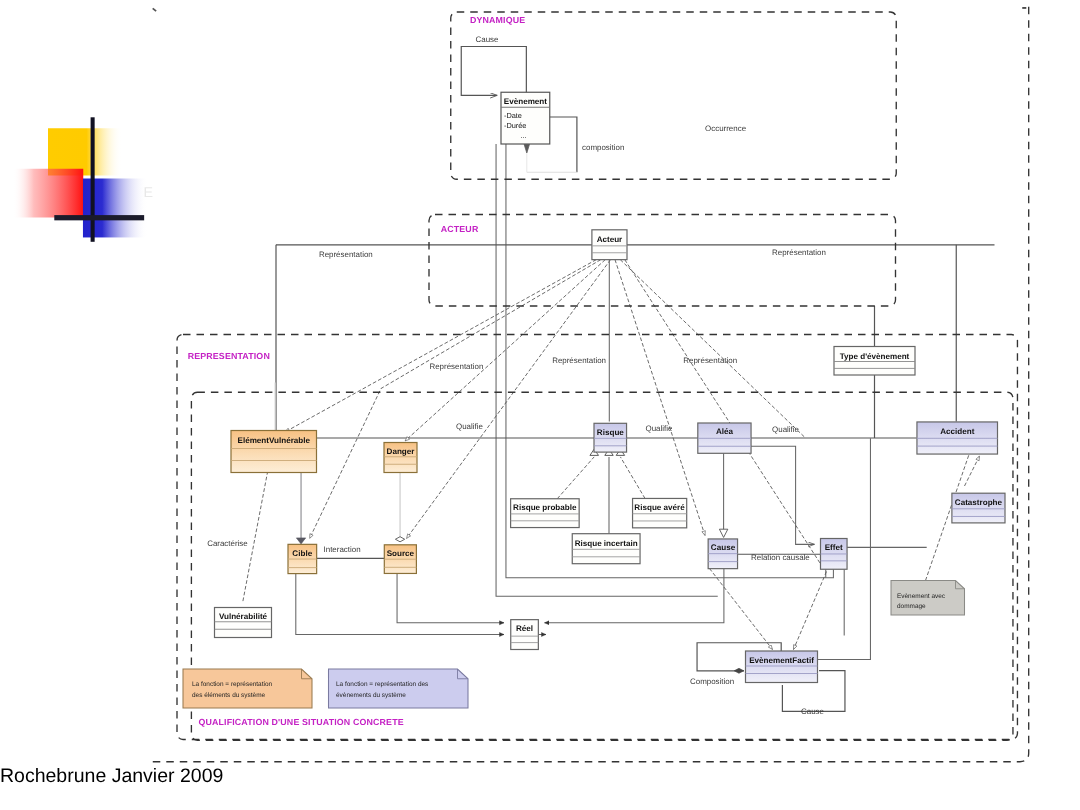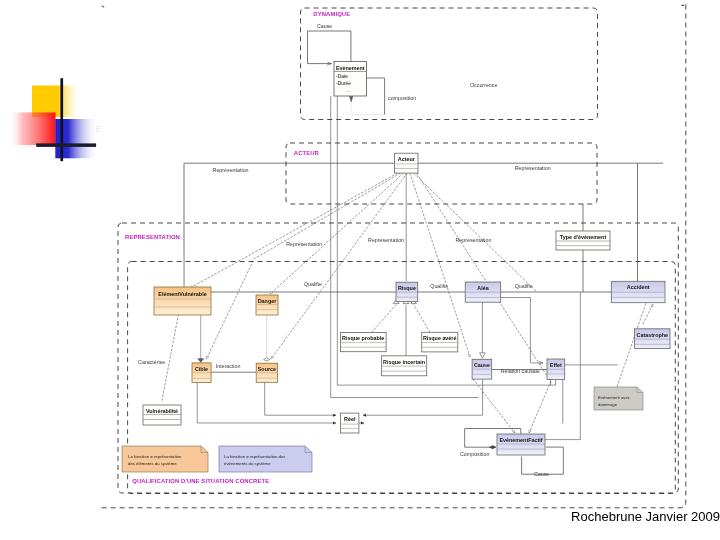--- a/index.html
+++ b/index.html
@@ -5,21 +5,21 @@
   html,body{margin:0;padding:0;background:#ffffff;}
   body{width:720px;height:540px;overflow:hidden;
        font-family:"Liberation Sans",sans-serif;-webkit-font-smoothing:antialiased;}
   #stage{position:relative;width:720px;height:540px;background:#ffffff;}
   #diagram{position:absolute;left:0;top:0;}
   .pkg-label{font-size:5.9px;font-weight:bold;fill:#c421c4;letter-spacing:.1px;}
   .cls-name{font-size:5.4px;font-weight:bold;fill:#111;text-anchor:middle;}
   .cls-attr{font-size:4.9px;fill:#111;}
   .edge-lbl{font-size:5.3px;fill:#3a3a3a;}
   .note-txt{font-size:4.3px;fill:#222;}
-  .footer{position:absolute;left:0;top:509px;width:720px;text-align:right;
+  .footer{position:absolute;left:0;top:509px;width:720px;text-align:left;
           font-size:13px;color:#000;font-family:"Liberation Sans",sans-serif;}
   .pkgbox{fill:none;stroke:#333;stroke-width:.9;stroke-dasharray:5 4;}
   .ln{stroke:#555;stroke-width:.8;fill:none;}
   .ln2{stroke:#666;stroke-width:.7;fill:none;}
   .dash{stroke:#5a5a5a;stroke-width:.6;fill:none;stroke-dasharray:2.5 1.4;}
 </style>
 </head>
 <body>
 
 <div id="stage">

